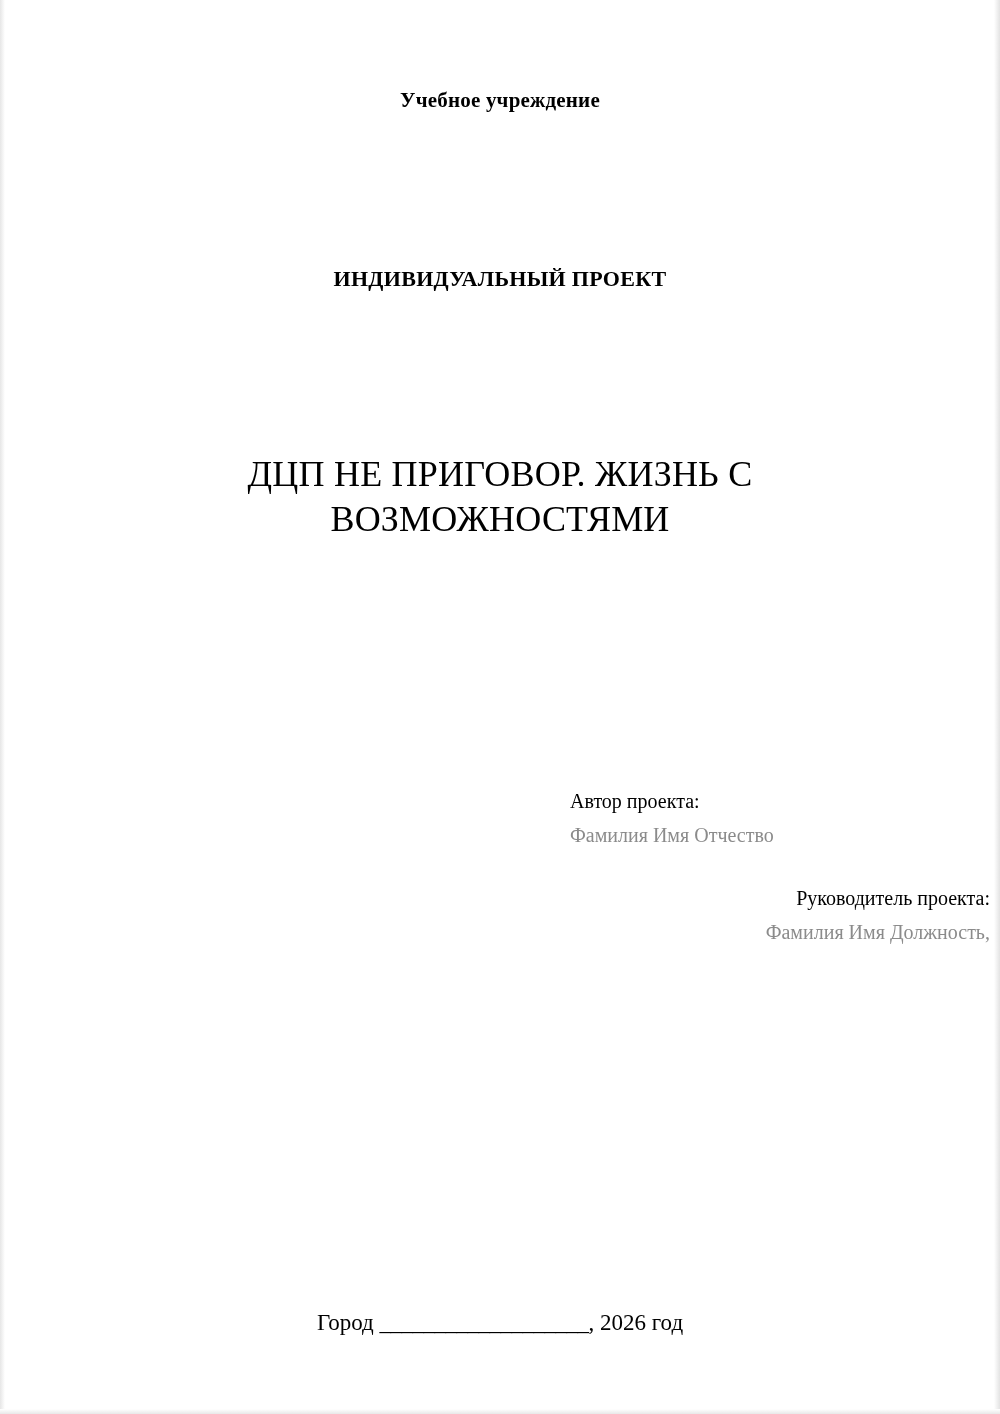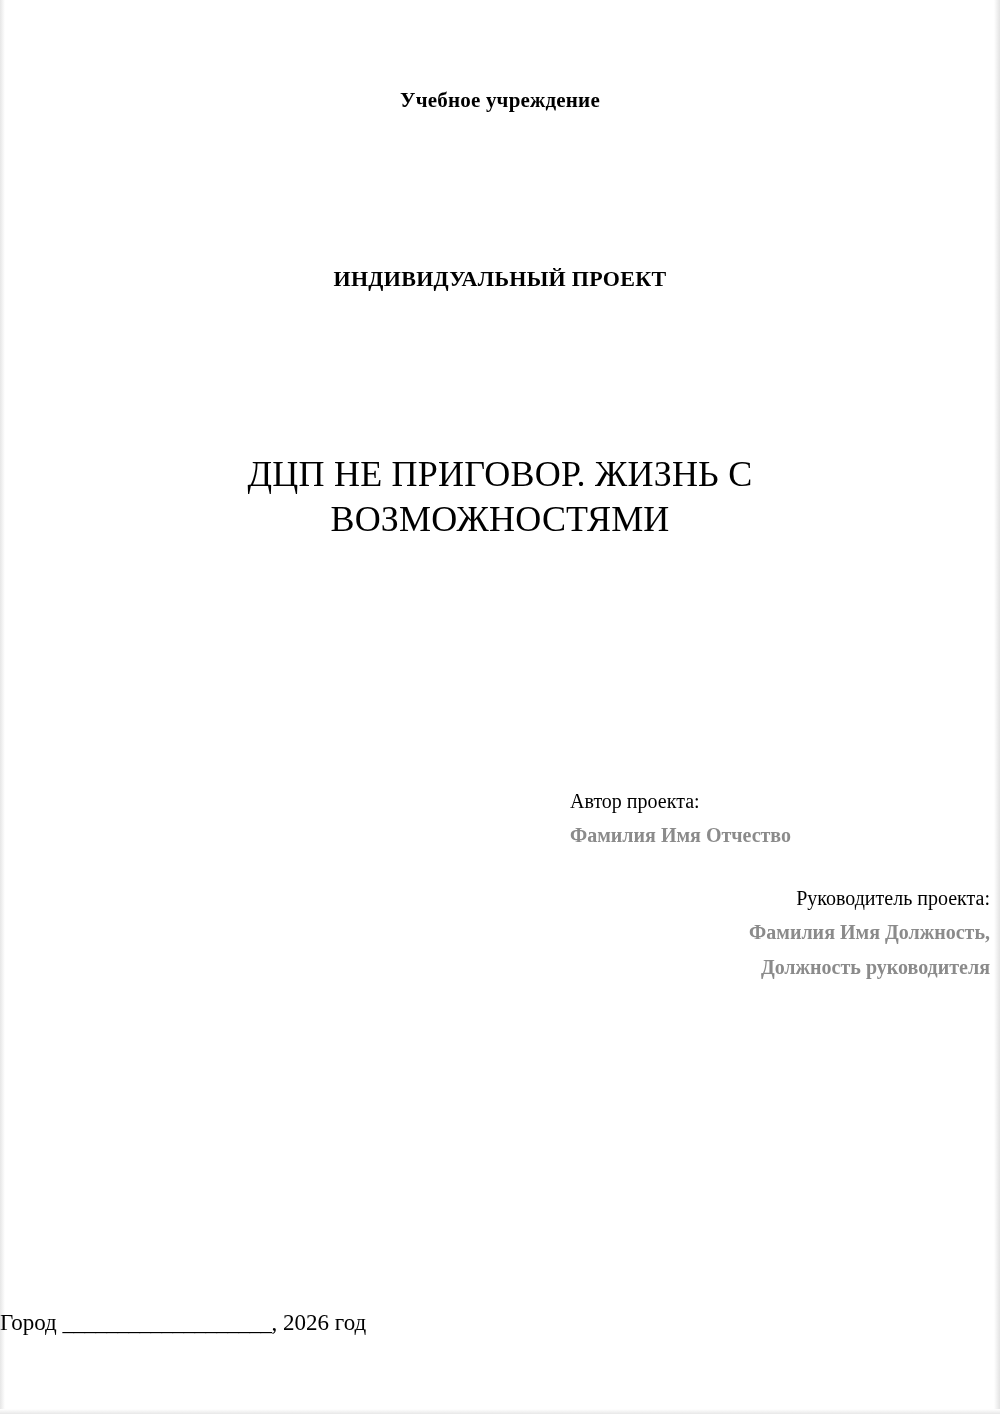--- a/index.html
+++ b/index.html
@@ -87,33 +87,32 @@
     width: 420px;
     font-size: 20px;
     line-height: 1.72;
     margin-left: 10px;
   }
   .credits .label {
     color: #000000;
   }
   .credits .value {
     color: #8b8b8b;
-    font-weight: bold;
   }
   .credits .block + .block {
     margin-top: 28px;
     text-align: right;
   }
 
   .footer {
     position: absolute;
     bottom: 78px;
     left: 0;
     width: 100%;
-    text-align: left;
+    text-align: center;
     font-size: 23px;
   }
   .footer .blank {
     letter-spacing: -0.5px;
   }
 </style>
 </head>
 <body>
 
 <div class="page">
@@ -128,20 +127,19 @@
   <h1 class="title">ДЦП НЕ ПРИГОВОР. ЖИЗНЬ С ВОЗМОЖНОСТЯМИ</h1>
 
   <div class="credits">
     <div class="block">
       <div class="label">Автор проекта:</div>
       <div class="value">Фамилия Имя Отчество</div>
     </div>
     <div class="block">
       <div class="label">Руководитель проекта:</div>
       <div class="value">Фамилия Имя Должность,</div>
-      <div class="value">Должность руководителя</div>
     </div>
   </div>
 
   <div class="footer">
     <span>Город</span><span>&nbsp;</span><span class="blank">___________________</span><span>, 2026 год</span>
   </div>
 </div>
 
 </body></html>

